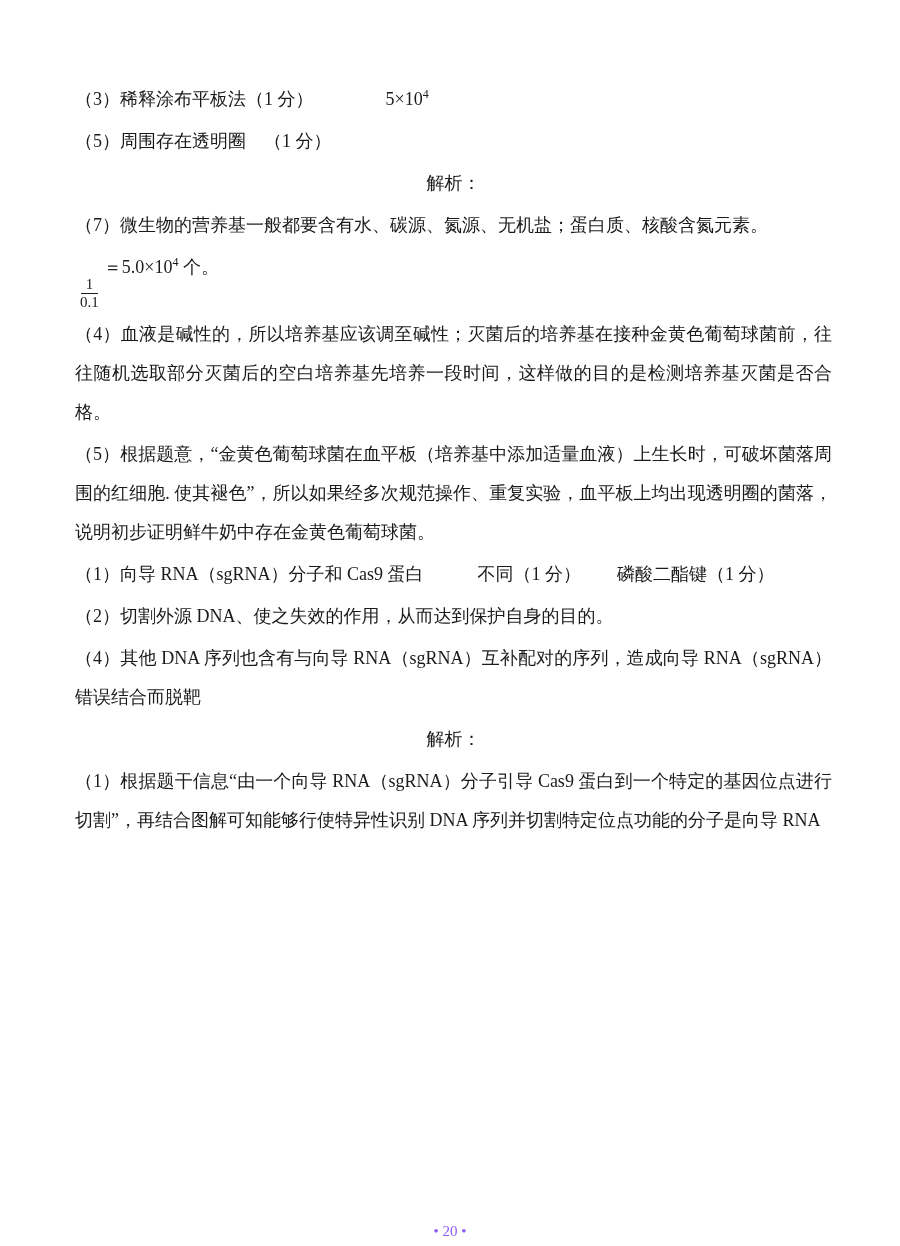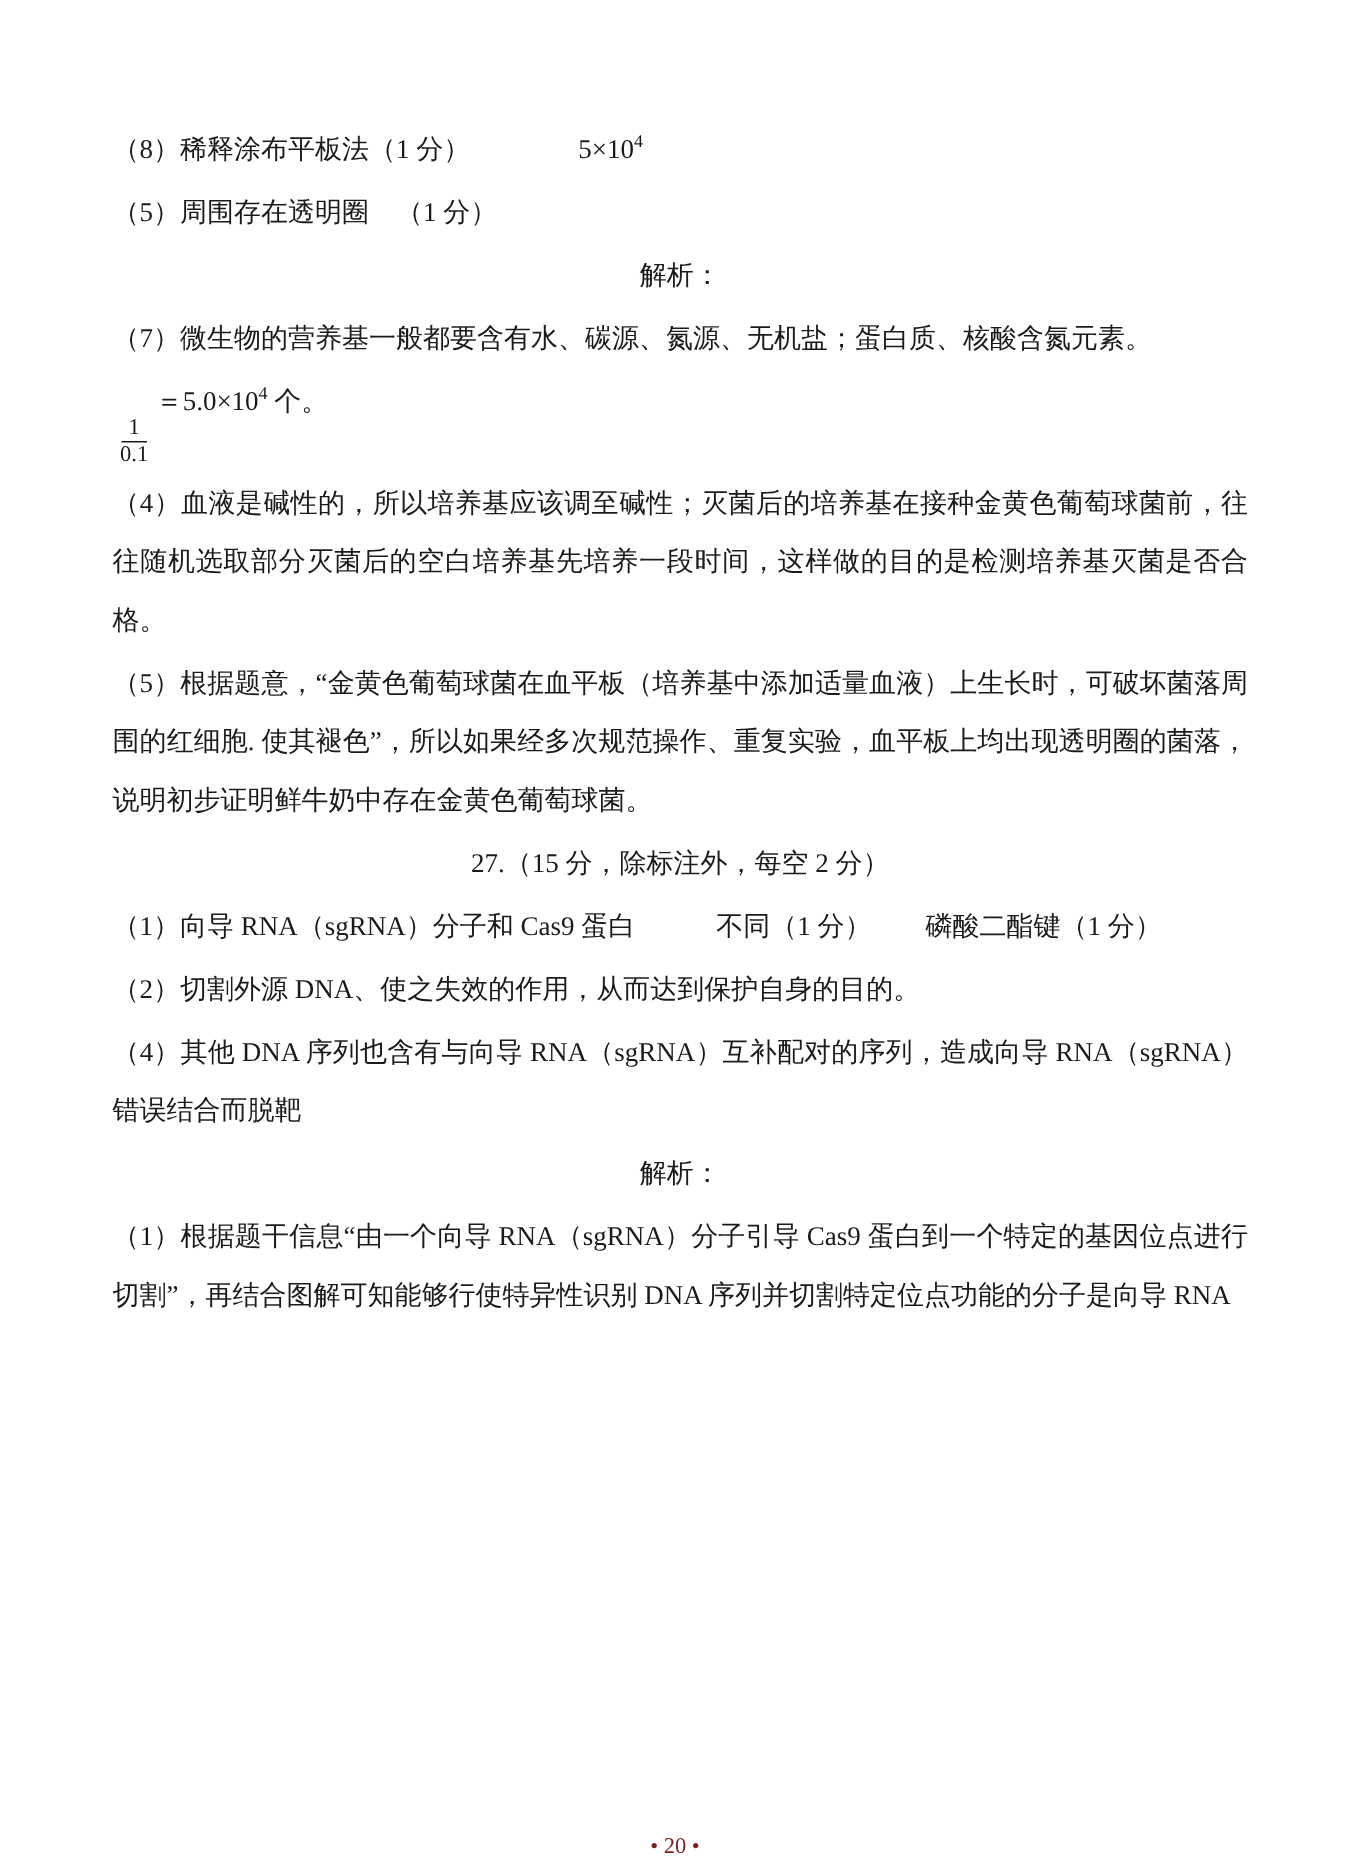--- a/index.html
+++ b/index.html
@@ -32,49 +32,48 @@
     font-size:15px;
     margin:0 3px;
   }
   .frac .num{border-bottom:1.2px solid #1a1a1a;padding:0 5px;}
   .frac .den{padding:0 2px;}
   .footer{
     position:absolute;
     bottom:6px;left:0;right:0;
     text-align:center;
     font-size:15px;
-    color:#7f1d1d;
+    color:#8b5cf6;
   }
 </style>
 </head>
 <body>
 
 <div class="page">
   <div class="content">
 
-    <p class="ansline"><span>（8）稀释涂布平板法（1 分）　　　　5×10</span><sup>4</sup></p>
+    <p class="ansline"><span>（3）稀释涂布平板法（1 分）　　　　5×10</span><sup>4</sup></p>
 
 
     <p class="ansline">（5）周围存在透明圈　（1 分）</p>
 
     <p class="label">解析：</p>
 
 
     <p class="para">（7）微生物的营养基一般都要含有水、碳源、氮源、无机盐；蛋白质、核酸含氮元素。</p>
 
     <p class="para"><span class="frac">
           <span class="num">1</span>
           <span class="den">0.1</span>
         </span><span>＝5.0×10</span><sup>4</sup><span> 个。</span></p>
 
     <p class="para">（4）血液是碱性的，所以培养基应该调至碱性；灭菌后的培养基在接种金黄色葡萄球菌前，往往随机选取部分灭菌后的空白培养基先培养一段时间，这样做的目的是检测培养基灭菌是否合格。</p>
 
     <p class="para">（5）根据题意，“金黄色葡萄球菌在血平板（培养基中添加适量血液）上生长时，可破坏菌落周围的红细胞. 使其褪色”，所以如果经多次规范操作、重复实验，血平板上均出现透明圈的菌落，说明初步证明鲜牛奶中存在金黄色葡萄球菌。</p>
 
-    <p class="label">27.（15 分，除标注外，每空 2 分）</p>
 
     <p class="ansline">（1）向导 RNA（sgRNA）分子和 Cas9 蛋白　　　不同（1 分）　　磷酸二酯键（1 分）</p>
 
     <p class="ansline">（2）切割外源 DNA、使之失效的作用，从而达到保护自身的目的。</p>
 
 
     <p class="para">（4）其他 DNA 序列也含有与向导 RNA（sgRNA）互补配对的序列，造成向导 RNA（sgRNA）错误结合而脱靶</p>
 
 
     <p class="label">解析：</p>

